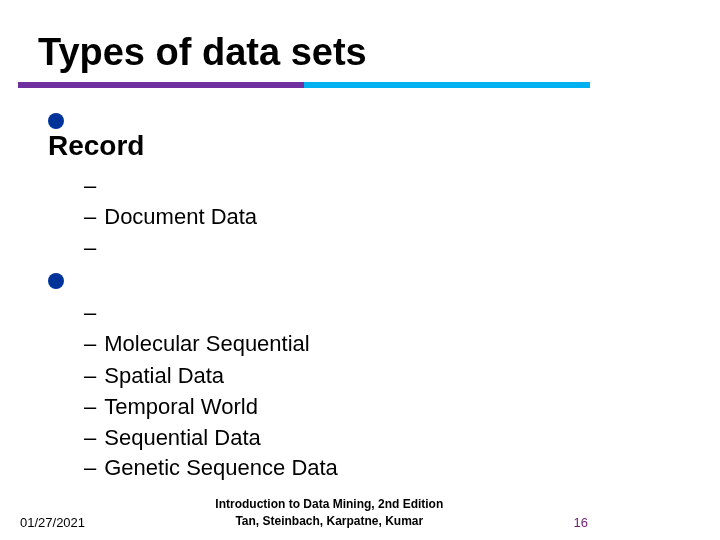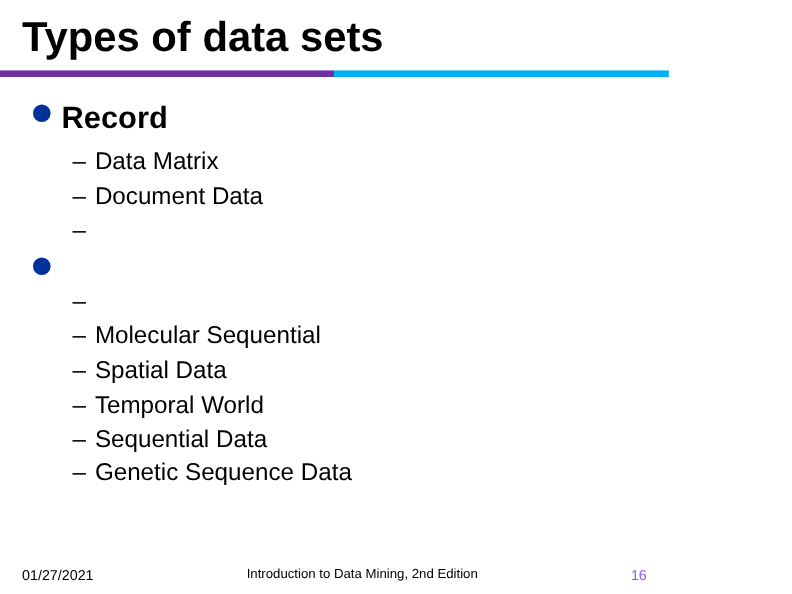--- a/index.html
+++ b/index.html
@@ -8,21 +8,21 @@
       height: 540px;
       background: #ffffff;
       font-family: Arial, sans-serif;
       overflow: hidden;
       position: relative;
     }
 
     .slide {
       width: 608px;
       height: 540px;
-      padding: 0;
+      padding: 18px;
       position: relative;
       background: #ffffff;
     }
 
     .title-area {
       padding: 14px 20px 8px 20px;
     }
 
     .title {
       font-size: 38px;
@@ -39,20 +39,21 @@
 
     .content-area {
       padding: 4px 30px 0 30px;
     }
 
     .main-item {
       display: flex;
       align-items: flex-start;
       margin-bottom: 10px;
       margin-top: 6px;
+      flex-direction: column;
     }
 
     .bullet-circle {
       width: 16px;
       height: 16px;
       border-radius: 50%;
       background: #003399;
       flex-shrink: 0;
       margin-top: 5px;
       margin-right: 10px;
@@ -104,45 +105,45 @@
     .footer-date {
       font-size: 13px;
       color: #000000;
     }
 
     .footer-center {
       font-size: 12px;
       color: #000000;
       text-align: center;
       line-height: 1.4;
+      font-weight: bold;
     }
 
     .footer-page {
       font-size: 13px;
-      color: #8b5cf6;
+      color: #701a75;
     }
   </style>
 </head>
 <body>
 
 <div class="slide">
   <div class="title-area">
     <h1 class="title">Types of data sets</h1>
   </div>
   <div class="divider-bar"></div>
 
   <div class="content-area" id="content-area">
   <div class="main-item">
         <div class="bullet-circle"></div>
         <span class="main-label">Record</span>
       </div>
       <div class="sub-items">
         <div class="sub-item">
           <span class="sub-dash">–</span>
-          <span class="sub-label">Data Matrix</span>
         </div>
         <div class="sub-item">
           <span class="sub-dash">–</span>
           <span class="sub-label">Document Data</span>
         </div>
         <div class="sub-item">
           <span class="sub-dash">–</span>
         </div>
       </div>
       <div class="main-item">
@@ -174,16 +175,17 @@
           <span class="sub-dash">–</span>
           <span class="sub-label">Genetic Sequence Data</span>
         </div>
       </div>
     </div>
 
   <div class="footer">
     <span class="footer-date">01/27/2021</span>
     <div class="footer-center">
       <div>Introduction to Data Mining, 2nd Edition</div>
+      <div>Tan, Steinbach, Karpatne, Kumar</div>
     </div>
     <span class="footer-page">16</span>
   </div>
 </div>
 
 </body></html>

